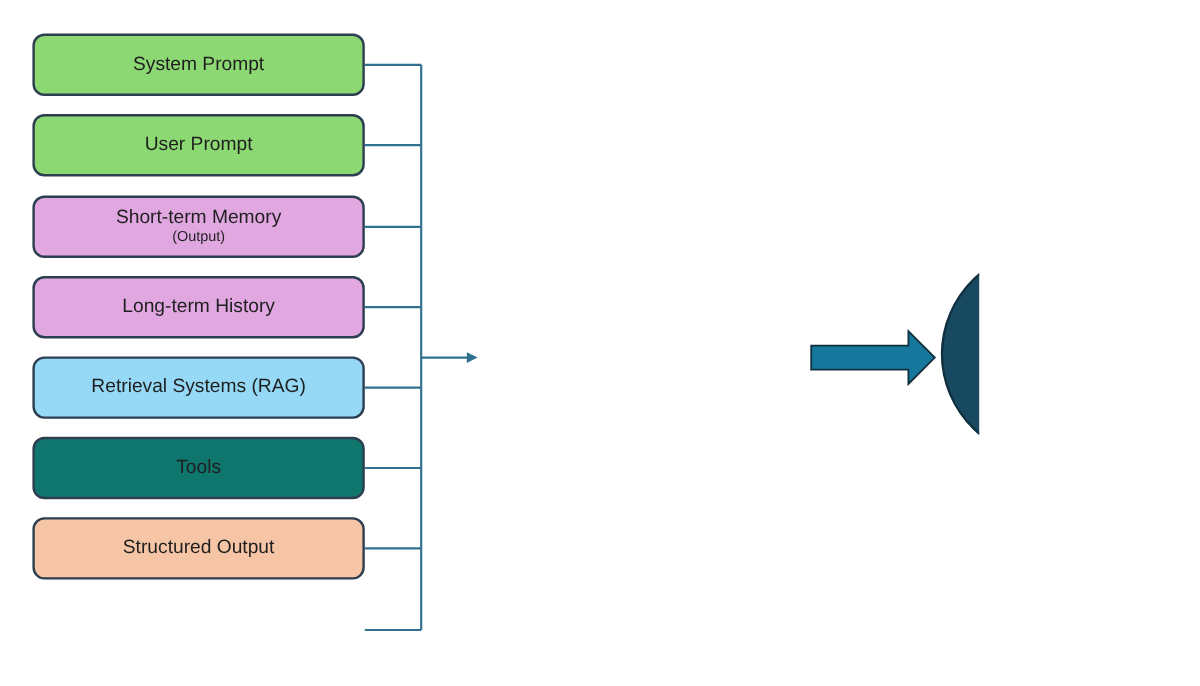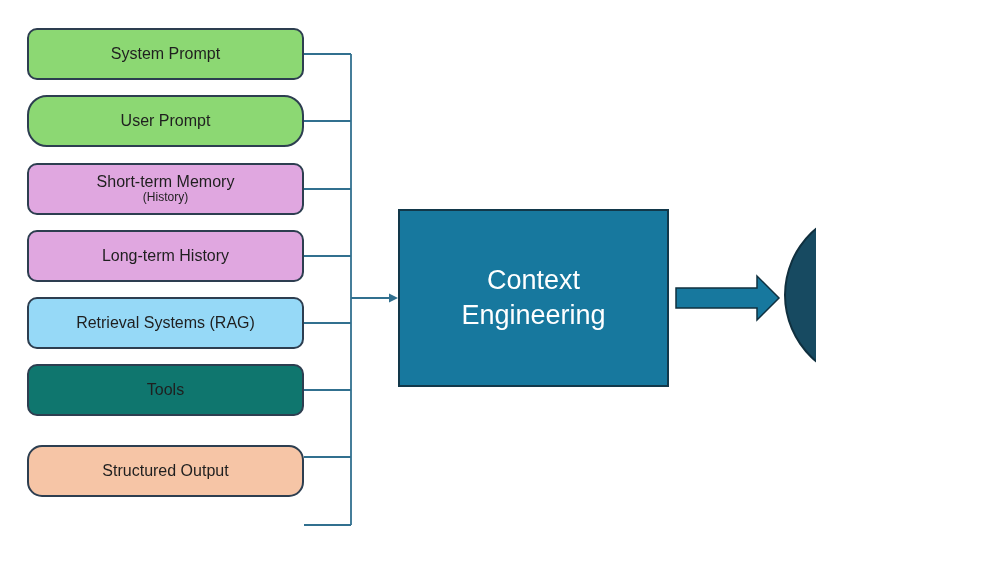--- a/index.html
+++ b/index.html
@@ -11,26 +11,26 @@
   .connectors { position: absolute; left: 0; top: 0; }
   .input-box {
     position: absolute; left: 27px; width: 277px; height: 52px;
     box-sizing: border-box; border: 2px solid #2d3e50; border-radius: 10px;
     display: flex; flex-direction: column; align-items: center; justify-content: center;
     color: #1f1f1f; font-size: 16px; line-height: 1.15; text-align: center;
   }
   .input-box .sublabel { font-size: 12px; }
   .input-box .sublabel:empty { display: none; }
   .box-1 { top: 28px; }
-  .box-2 { top: 95px; border-radius: 20px; }
+  .box-2 { top: 95px; }
   .box-3 { top: 163px; }
   .box-4 { top: 230px; }
   .box-5 { top: 297px; }
   .box-6 { top: 364px; }
-  .box-7 { top: 445px; border-radius: 15px; }
+  .box-7 { top: 431px; }
   .box-8 { top: 499px; }
   .process-box {
     position: absolute; left: 398px; top: 209px; width: 271px; height: 178px;
     box-sizing: border-box; border: 2px solid #12384a;
     display: flex; align-items: center; justify-content: center; text-align: center;
     color: #ffffff; font-size: 27px; line-height: 1.3; padding: 0 34px;
   }
   .output-circle {
     position: absolute; left: 784px; top: 206px; width: 183px; height: 178px;
     box-sizing: border-box; border: 2px solid #10303f; border-radius: 50%;
@@ -63,40 +63,37 @@
   <div class="input-box box-1" style="background-color: rgb(140, 216, 115);">
     <span>System Prompt</span>
 
   </div>
   <div class="input-box box-2" style="background-color: rgb(140, 216, 115);">
     <span>User Prompt</span>
 
   </div>
   <div class="input-box box-3" style="background-color: rgb(224, 167, 224);">
     <span>Short-term Memory</span>
-    <span class="sublabel">(History)</span>
+    <span class="sublabel">(Output)</span>
   </div>
   <div class="input-box box-4" style="background-color: rgb(224, 167, 224);">
     <span>Long-term History</span>
 
   </div>
   <div class="input-box box-5" style="background-color: rgb(150, 217, 247);">
     <span>Retrieval Systems (RAG)</span>
 
   </div>
   <div class="input-box box-6" style="background-color: #0f766e;">
     <span>Tools</span>
 
   </div>
   <div class="input-box box-7" style="background-color: rgb(246, 197, 166);">
     <span>Structured Output</span>
 
   </div>
 
-  <div class="process-box" style="background-color: rgb(23, 120, 158);">
-    <span>Context Engineering</span>
-  </div>
 
   <div class="output-circle" style="background-color: rgb(23, 74, 97);">
     <span>LLM</span>
   </div>
 
 </div>
 
 </body></html>

